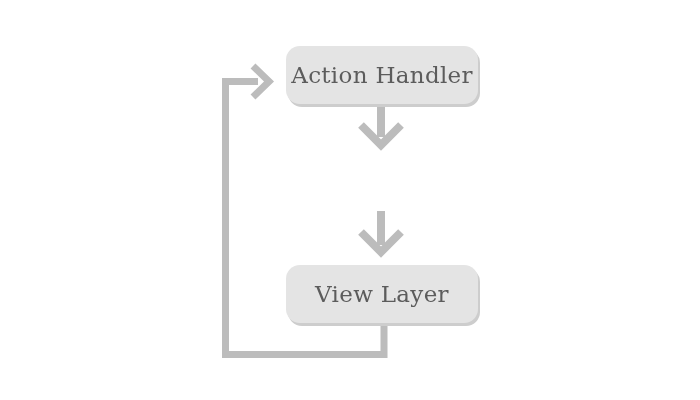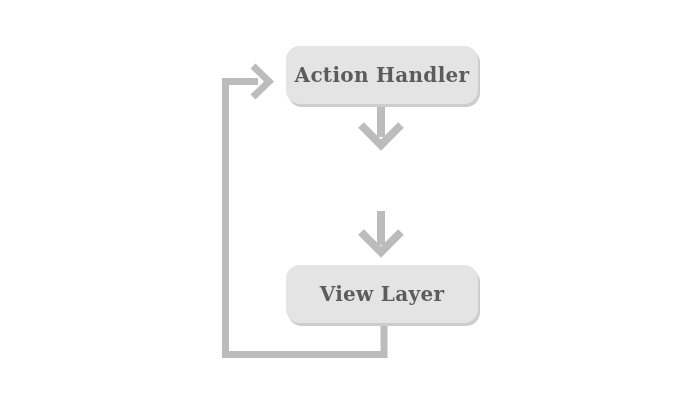--- a/index.html
+++ b/index.html
@@ -43,24 +43,23 @@
     background: var(--node-fill);
     border-radius: 14px;
     box-shadow: 2px 3px 0 0 var(--node-shadow);
     display: flex;
     align-items: center;
     justify-content: center;
     z-index: 1;
   }
   .node-label {
     color: var(--text);
-    font-size: 20px;
+    font-size: 23px;
     letter-spacing: 0.3px;
     white-space: nowrap;
-    font-weight: bold;
   }
   .node-action-handler { top: 46px; }
   .node-stores { top: 157px; }
   .node-view-layer { top: 265px; }
 </style>
 </head>
 <body>
 
 <div class="canvas">
 

